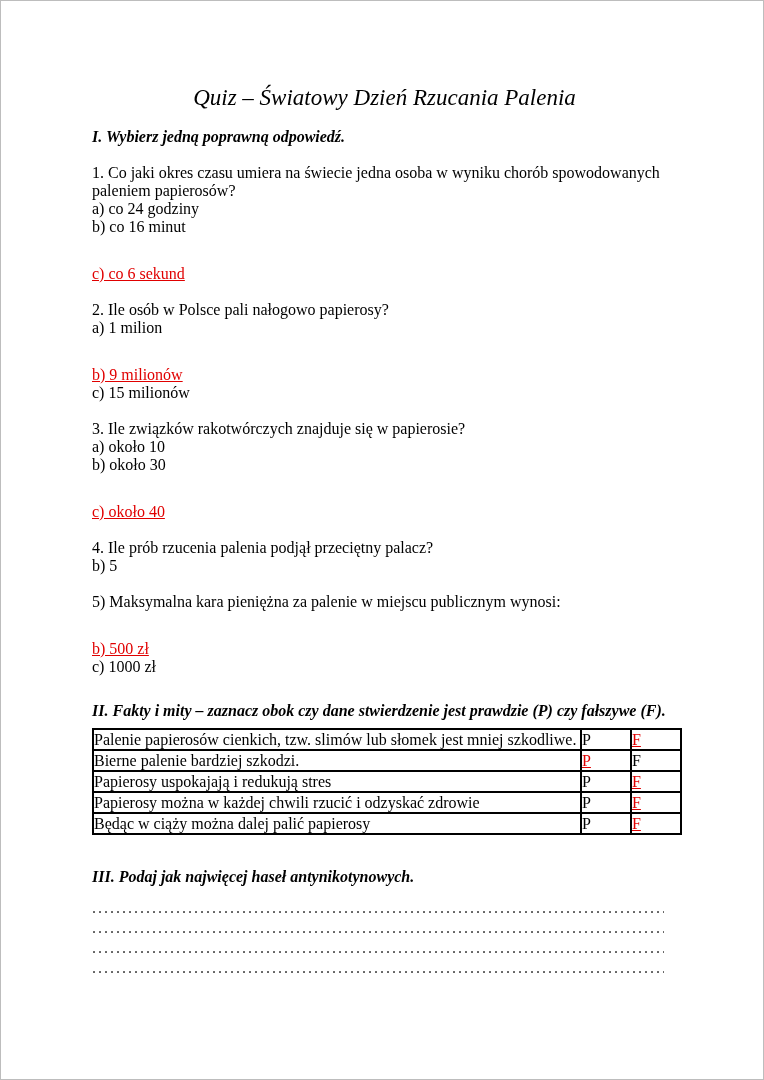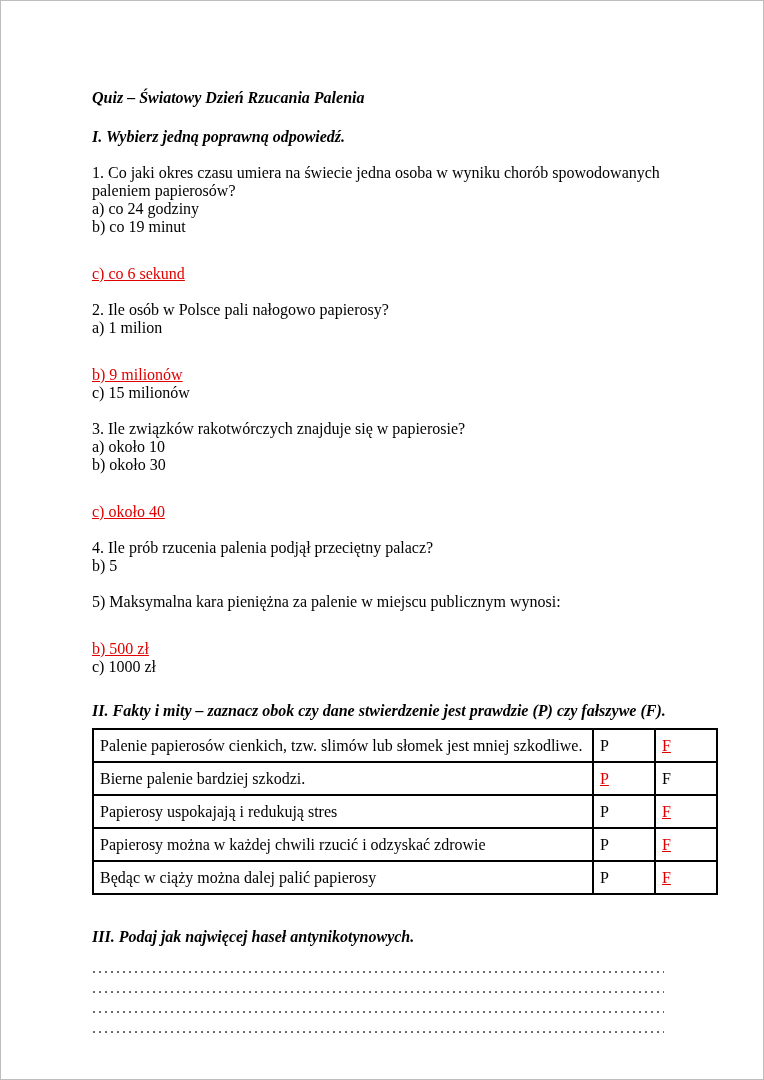--- a/index.html
+++ b/index.html
@@ -12,22 +12,23 @@
     border: 1px solid #bdbdbd;
     padding: 88px 86px 0 91px;
     font-family: "Liberation Serif", serif;
     font-size: 16px;
     line-height: 18px;
     color: #000000;
     overflow: hidden;
   }
   .title {
     margin: 0 0 21px 0;
-    font-size: 16px;
-    font-weight: bold;
+    text-align: center;
+    font-size: 23px;
+    font-weight: normal;
     font-style: italic;
     line-height: 18px;
   }
   .section-heading {
     margin: 0;
     font-size: 16px;
     font-weight: bold;
     font-style: italic;
     line-height: 18px;
   }
@@ -45,21 +46,21 @@
     border-collapse: collapse;
     table-layout: fixed;
     width: 587px;
     margin-top: 7px;
   }
   table.facts td {
     border: 2px solid #000000;
     height: 19px;
     line-height: 17px;
     font-size: 16px;
-    padding: 6px;
+    padding: 0;
     vertical-align: middle;
     overflow: hidden;
   }
   td.statement {
     width: 486px;
     padding-left: 6px;
     padding-right: 4px;
     white-space: nowrap;
   }
   td.mark {
@@ -88,21 +89,21 @@
 <div class="page">
 
   <h1 class="title">Quiz – Światowy Dzień Rzucania Palenia</h1>
 
   <div>
     <h2 class="section-heading" id="section1-heading">I. Wybierz jedną poprawną odpowiedź.</h2>
     <div id="questions">
         <div class="question-block">
     <p class="question-text">1. Co jaki okres czasu umiera na świecie jedna osoba w wyniku chorób spowodowanych paleniem papierosów?</p>
   <p class="answer">a) co 24 godziny</p>
-          <p class="answer">b) co 19 minut</p>
+          <p class="answer">b) co 16 minut</p>
           <p class="answer correct">c) co 6 sekund</p>
         </div>
         <div class="question-block">
     <p class="question-text">2. Ile osób w Polsce pali nałogowo papierosy?</p>
   <p class="answer">a) 1 milion</p>
           <p class="answer correct">b) 9 milionów</p>
           <p class="answer">c) 15 milionów</p>
         </div>
         <div class="question-block">
     <p class="question-text">3. Ile związków rakotwórczych znajduje się w papierosie?</p>

